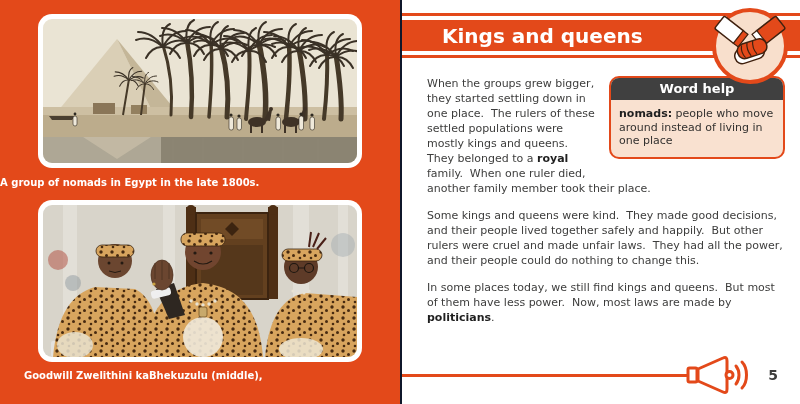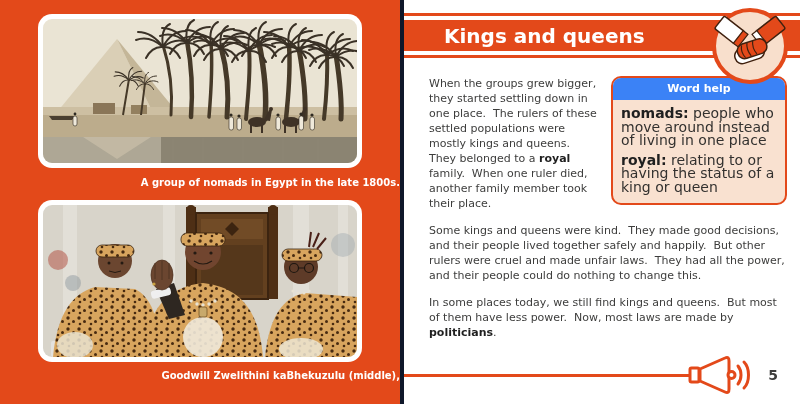--- a/index.html
+++ b/index.html
@@ -7,48 +7,48 @@
               font-family:"DejaVu Sans","Liberation Sans",sans-serif; }
   .spread { position:relative; display:flex; width:800px; height:404px; }
 
   
   .left-page { position:relative; width:400px; height:404px; background:#E3491A; }
   .photo-frame { position:absolute; left:38px; width:324px; background:#fff;
                  border-radius:14px; padding:5px; }
   .photo1 { top:14px;  height:154px; }
   .photo2 { top:200px; height:162px; }
   .photo-frame svg { display:block; width:100%; height:100%; border-radius:9px; }
-  .caption { position:absolute; left:0; width:100%; text-align:right; color:#fff;
+  .caption { position:absolute; left:0; width:100%; text-align:left; color:#fff;
              font-weight:bold; font-size:10px; line-height:12px; }
   .cap1 { top:177px; }
   .cap2 { top:370px;padding-left:24px; }
 
   
   .right-page { position:relative; width:400px; height:404px; background:#fff;
-                border-left:4px solid #0f172a; }
+                border-left:2px solid #0f172a; }
   .title-band { position:absolute; top:13px; left:0; width:400px; z-index:1; }
   .rule { height:3px; background:#E3491A; }
   .rule.top { margin-bottom:4px; }
   .rule.bottom { margin-top:4px; }
   .banner { height:31px; background:#E3491A; display:flex; align-items:center;
             padding-left:40px; }
   .banner h1 { color:#fff; font-size:20px; font-weight:bold; }
   .handshake { position:absolute; top:6px; right:10px; width:80px; height:80px; z-index:2; }
 
   .content { position:absolute; top:76px; left:25px; width:358px; color:#3D3D3C;
              font-size:11px; line-height:15px; }
   .para { margin-bottom:12px; white-space:pre-wrap; }
   .para .b { font-weight:bold; color:#1f1f1f; }
 
   .word-help { float:right; width:176px; margin:0 0 14px 10px;
                border:2.5px solid #E3491A; border-radius:10px; overflow:hidden;
                background:#F9E1D0; }
-  .wh-title { background:#3b82f6; color:#fff; font-weight:bold; text-align:center;
-              font-size:11px; padding:3px 0 4px; }
-  .wh-body { padding:7px 8px 9px; font-size:14px; line-height:13.5px; color:#33312f; }
+  .wh-title { background:#404040; color:#fff; font-weight:bold; text-align:center;
+              font-size:13px; padding:3px 0 4px; }
+  .wh-body { padding:7px 8px 9px; font-size:11px; line-height:13.5px; color:#33312f; }
   .wh-entry { margin-bottom:6px; }
   .wh-entry:last-child { margin-bottom:0; }
   .term { font-weight:bold; color:#1f1f1f; }
 
   .footer-line { position:absolute; top:374px; left:0; width:292px; height:3px;
                  background:#E3491A; }
   .megaphone-wrap { position:absolute; top:353px; left:284px; width:64px; height:44px; }
   .page-num { position:absolute; top:367px; right:22px; font-weight:bold;
               font-size:14px; color:#3D3D3C; }
 </style>
@@ -261,21 +261,20 @@
         </g>
       </svg>
     </div>
 
     <div class="content">
 
       <div class="word-help">
         <div class="wh-title">Word help</div>
         <div class="wh-body">
           <p class="wh-entry"><span class="term">nomads:</span><span> people who move around instead of living in one place</span></p>
-          <p class="wh-entry"><span class="term">royal:</span><span> relating to or having the status of a king or queen</span></p>
         </div>
       </div>
 
       <p class="para"><span>When the groups grew bigger, they started settling down in one place.  The rulers of these settled populations were mostly kings and queens.  They belonged to a </span><span class="b">royal</span><span> family.  When one ruler died, another family member took their place.</span></p>
       <p class="para"><span>Some kings and queens were kind.  They made good decisions, and their people lived together safely and happily.  But other rulers were cruel and made unfair laws.  They had all the power, and their people could do nothing to change this.</span></p>
       <p class="para"><span>In some places today, we still find kings and queens.  But most of them have less power.  Now, most laws are made by </span><span class="b">politicians</span><span>.</span></p>
     </div>
 
     <div class="footer-line"></div>
 

